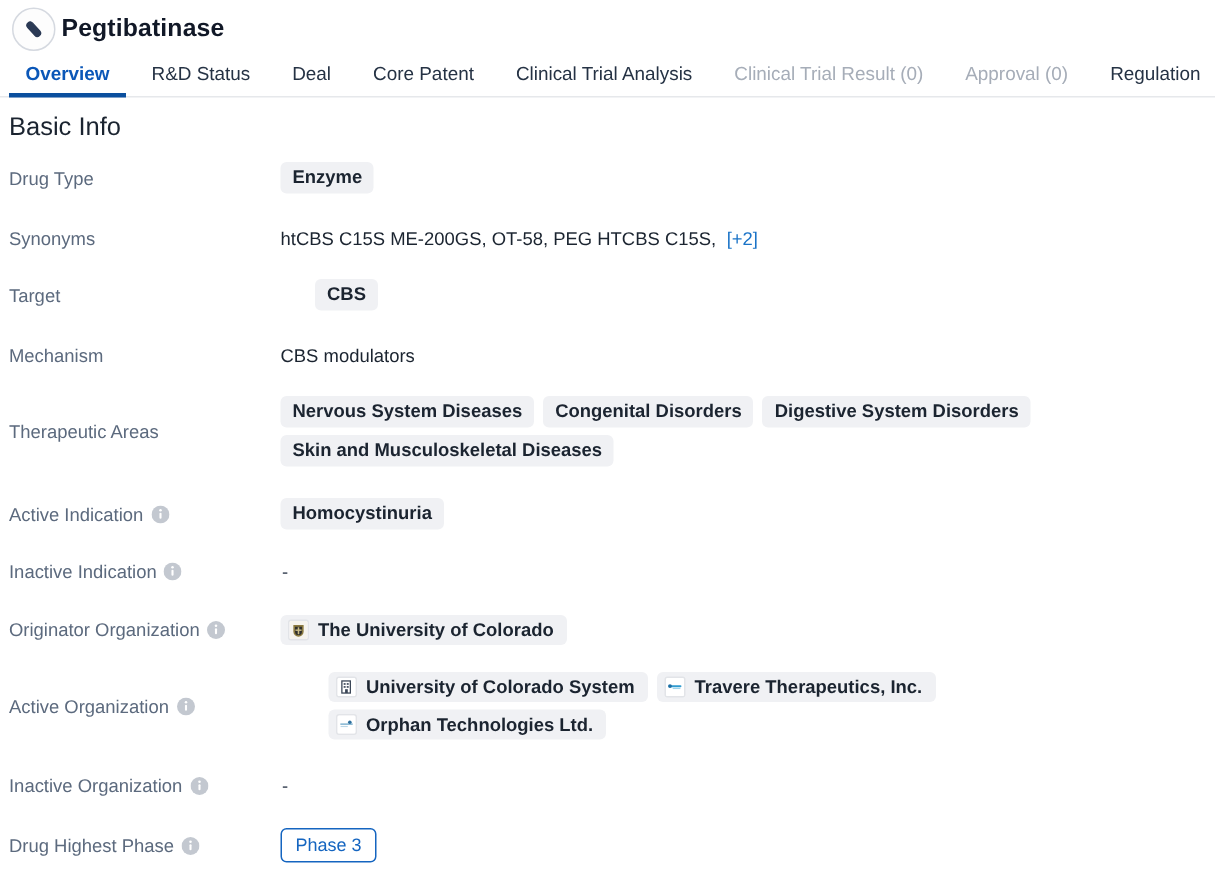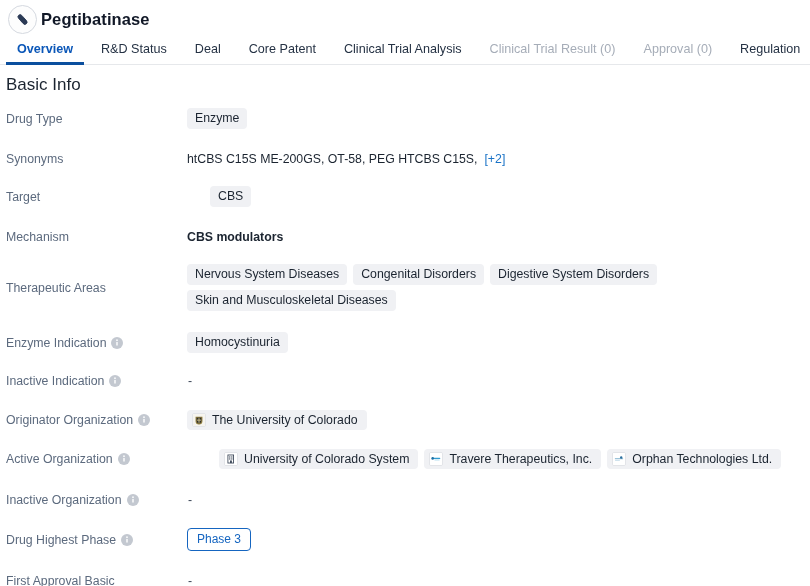--- a/index.html
+++ b/index.html
@@ -113,21 +113,20 @@
     color: #1b2430;
     display: flex;
     flex-wrap: wrap;
     align-items: center;
     gap: 5px 6px;
     padding-top: 1px;
   }
   .row-value.plain {
     padding-top: 2px;
     display: block;
-    font-weight: bold;
   }
 
   
   .r-drugtype   { margin-top: 4px; }
   .r-synonyms   { margin-top: 18px; }
   .r-target     { margin-top: 16px; gap: 23px; }
   .r-mechanism  { margin-top: 18px; }
   .r-areas      { margin-top: 16px; }
   .r-activeind  { margin-top: 20px; }
   .r-inactiveind{ margin-top: 16px; }
@@ -140,20 +139,21 @@
   
   .tag {
     background: #f0f1f4;
     border-radius: 4px;
     padding: 3px 8px 4px 8px;
     font-size: 12.3px;
     color: #1b2430;
     line-height: 14px;
     white-space: nowrap;
     cursor: pointer;
+    font-weight: bold;
   }
   .tag-org {
     display: inline-flex;
     align-items: center;
     gap: 6px;
     padding: 3px 9px 3px 5px;
   }
   .org-logo {
     width: 14px;
     height: 14px;
@@ -276,21 +276,21 @@
     <div class="row-value areas-value">
       <span class="tag">Nervous System Diseases</span>
       <span class="tag">Congenital Disorders</span>
       <span class="tag">Digestive System Disorders</span>
       <span class="tag">Skin and Musculoskeletal Diseases</span>
     </div>
   </div>
 
   <div class="row r-activeind">
     <div class="row-label">
-      <span>Enzyme Indication</span>
+      <span>Active Indication</span>
       <svg class="info-icon" viewBox="0 0 12 12">
         <circle cx="6" cy="6" r="6" fill="#c3c8d0"></circle>
         <rect x="5.3" y="4.8" width="1.4" height="4" rx="0.7" fill="#ffffff"></rect>
         <circle cx="6" cy="3.2" r="0.85" fill="#ffffff"></circle>
       </svg>
     </div>
     <div class="row-value">
       <span class="tag">Homocystinuria</span>
     </div>
   </div>

